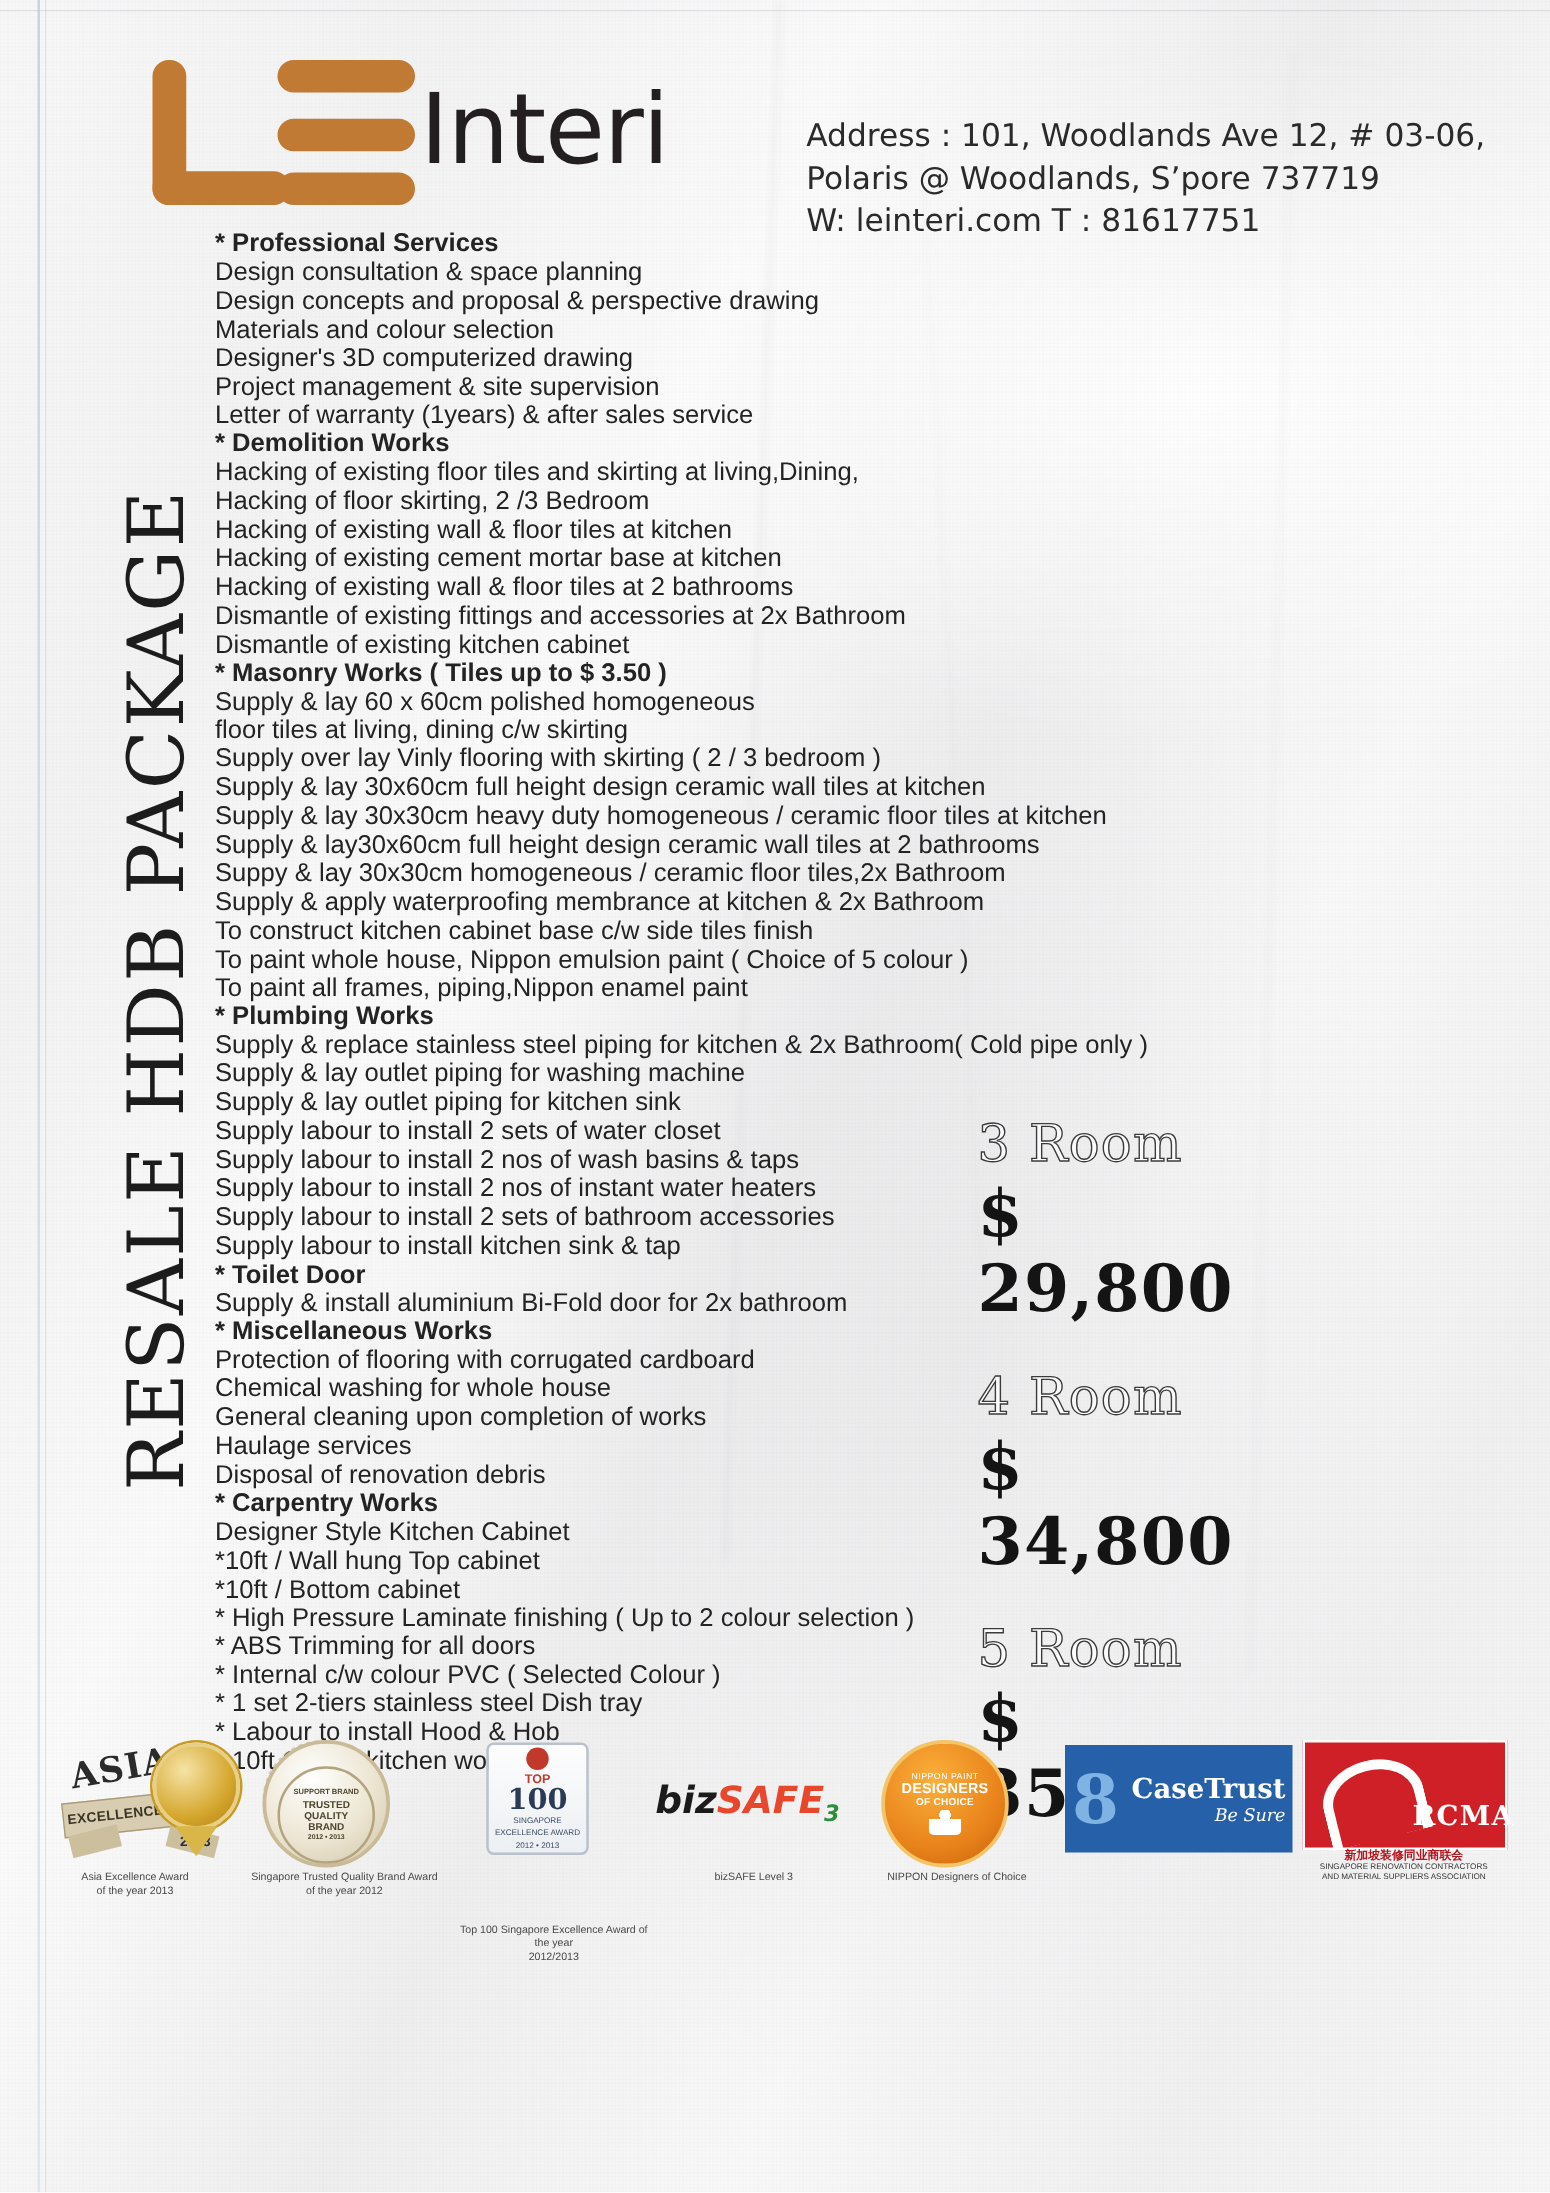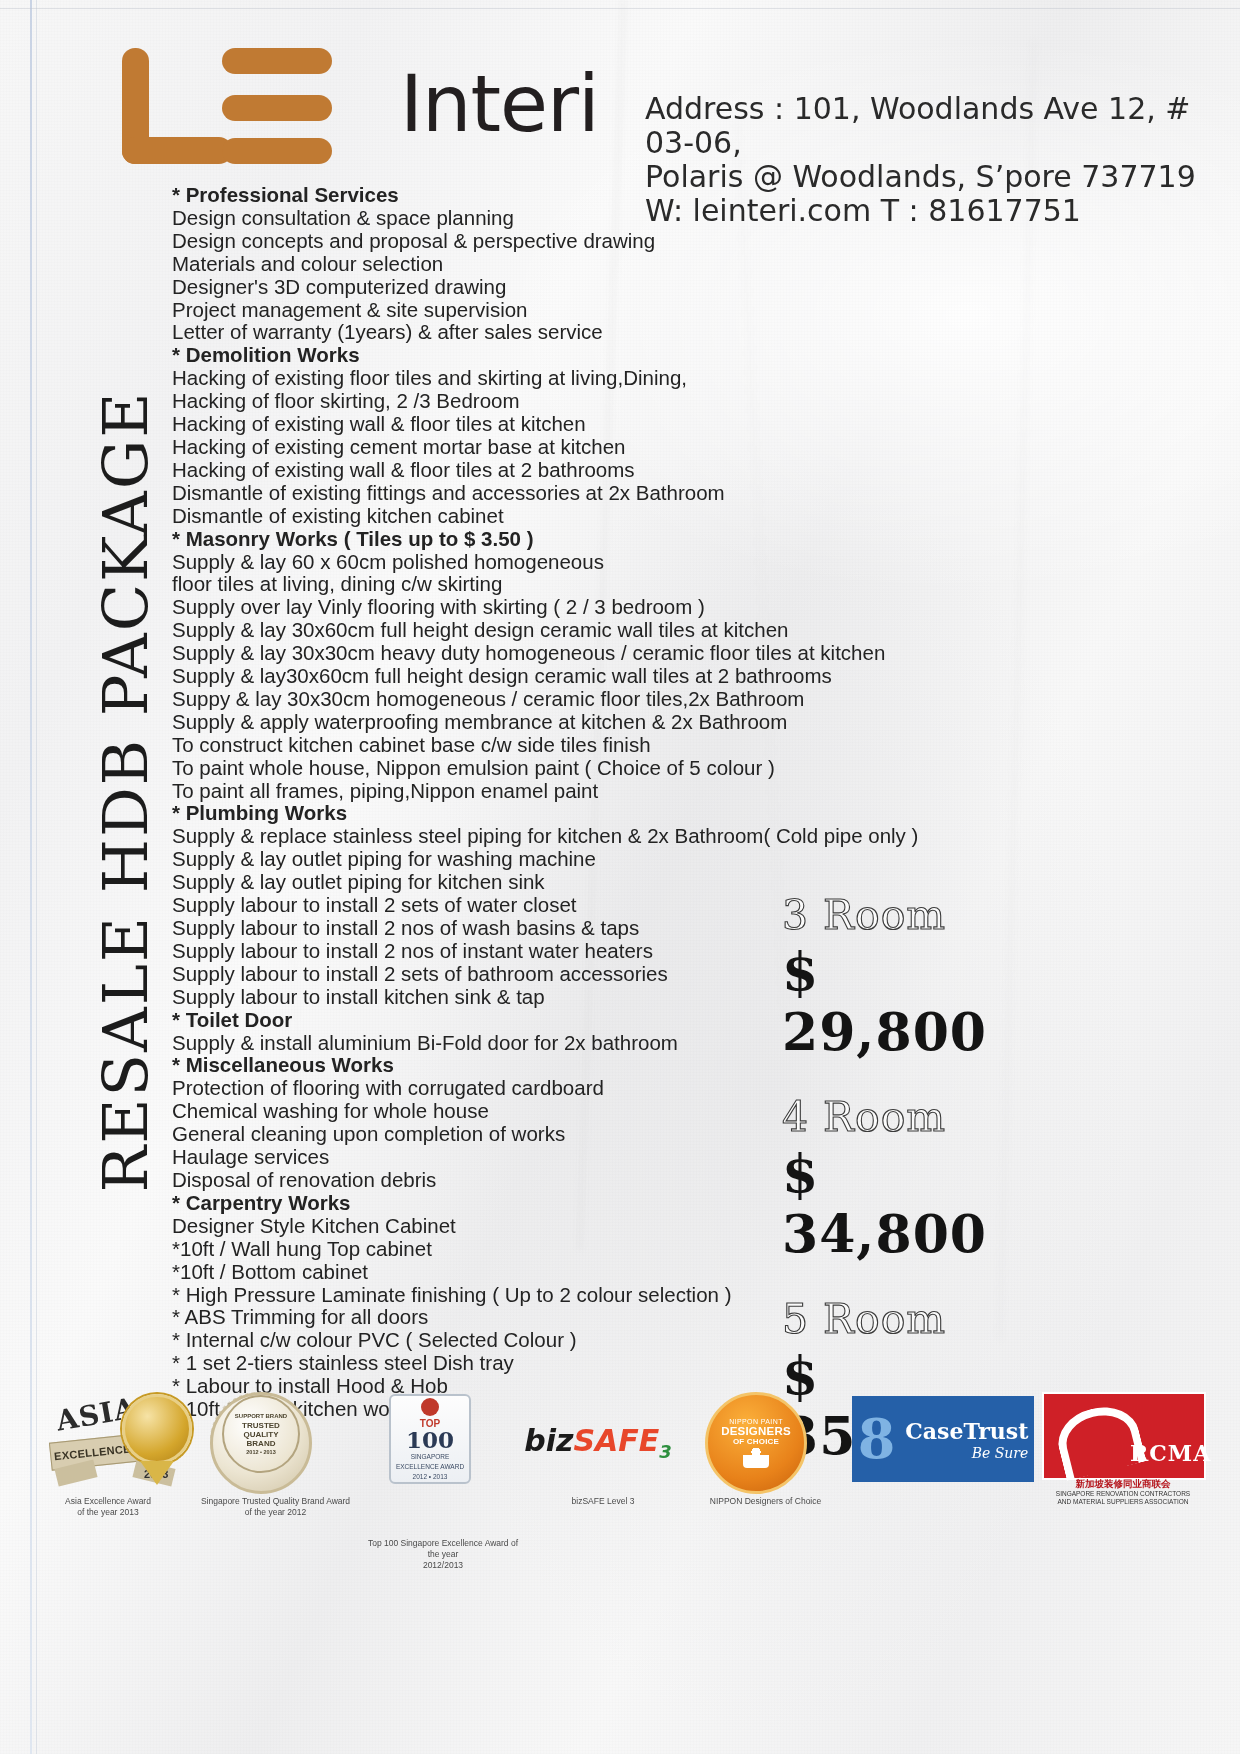--- a/index.html
+++ b/index.html
@@ -37,29 +37,29 @@
   
   .logo{position:absolute;left:118px;top:44px;display:flex;align-items:center;}
   .logo-mark{position:relative;width:170px;height:120px;}
   .lbar-v{position:absolute;left:4px;top:4px;width:27px;height:116px;background:#c07a33;border-radius:13px;}
   .lbar-h{position:absolute;left:4px;top:93px;width:110px;height:27px;background:#c07a33;border-radius:13px;}
   .ebar{position:absolute;left:104px;width:110px;height:26px;background:#c07a33;border-radius:13px;}
   .e1{top:4px;}
   .e2{top:51px;}
   .e3{top:94px;}
   .logo-text{
-    font-size:78px;line-height:1;color:#231f20;margin-left:112px;
+    font-size:78px;line-height:1;color:#231f20;margin-left:48px;
     font-family:"DejaVu Sans","Liberation Sans",sans-serif;font-weight:400;letter-spacing:-1px;
   }
 
   
   .address{
     position:absolute;left:645px;top:92px;
     font-family:"DejaVu Sans","Liberation Sans",sans-serif;
-    font-size:30px;line-height:34px;color:#2a2a2a;
+    font-size:25px;line-height:34px;color:#2a2a2a;
   }
 
   
   .side-title{
     position:absolute;left:-375px;top:755px;
     width:1000px;
     transform:rotate(-90deg);
     transform-origin:center center;
     font-family:"DejaVu Serif","Liberation Serif",serif;
     font-size:62px;letter-spacing:2px;color:#1c1c1c;
@@ -124,21 +124,21 @@
     content:"";position:absolute;left:50%;top:100%;width:0;height:0;margin-left:-17px;
     border-left:17px solid transparent;border-right:17px solid transparent;border-top:24px solid #d9b648;
   }
 
   
   .b-trust{width:150px;height:100px;position:relative;}
   .trust-seal{
     position:absolute;left:22px;top:0;width:96px;height:96px;border-radius:50%;
     background:radial-gradient(circle at 38% 30%,#fff,#ece5d2 55%,#cfc3a4);
     border:3px solid #c9bb97;
-    display:flex;align-items:center;justify-content:flex-start;flex-direction:column;
+    display:flex;align-items:center;justify-content:flex-end;flex-direction:column;
   }
   .trust-in{
     width:74px;height:74px;border-radius:50%;border:2px solid #b3a47f;
     display:flex;align-items:center;justify-content:center;flex-direction:column;
     font-size:8px;color:#4d452f;text-align:center;line-height:9px;font-weight:bold;
   }
   .rays{position:absolute;left:22px;top:0;width:96px;height:96px;border-radius:50%;
     background:repeating-conic-gradient(from 0deg,rgba(180,165,128,.45) 0 4deg,rgba(255,255,255,0) 4deg 8deg);}
 
   

